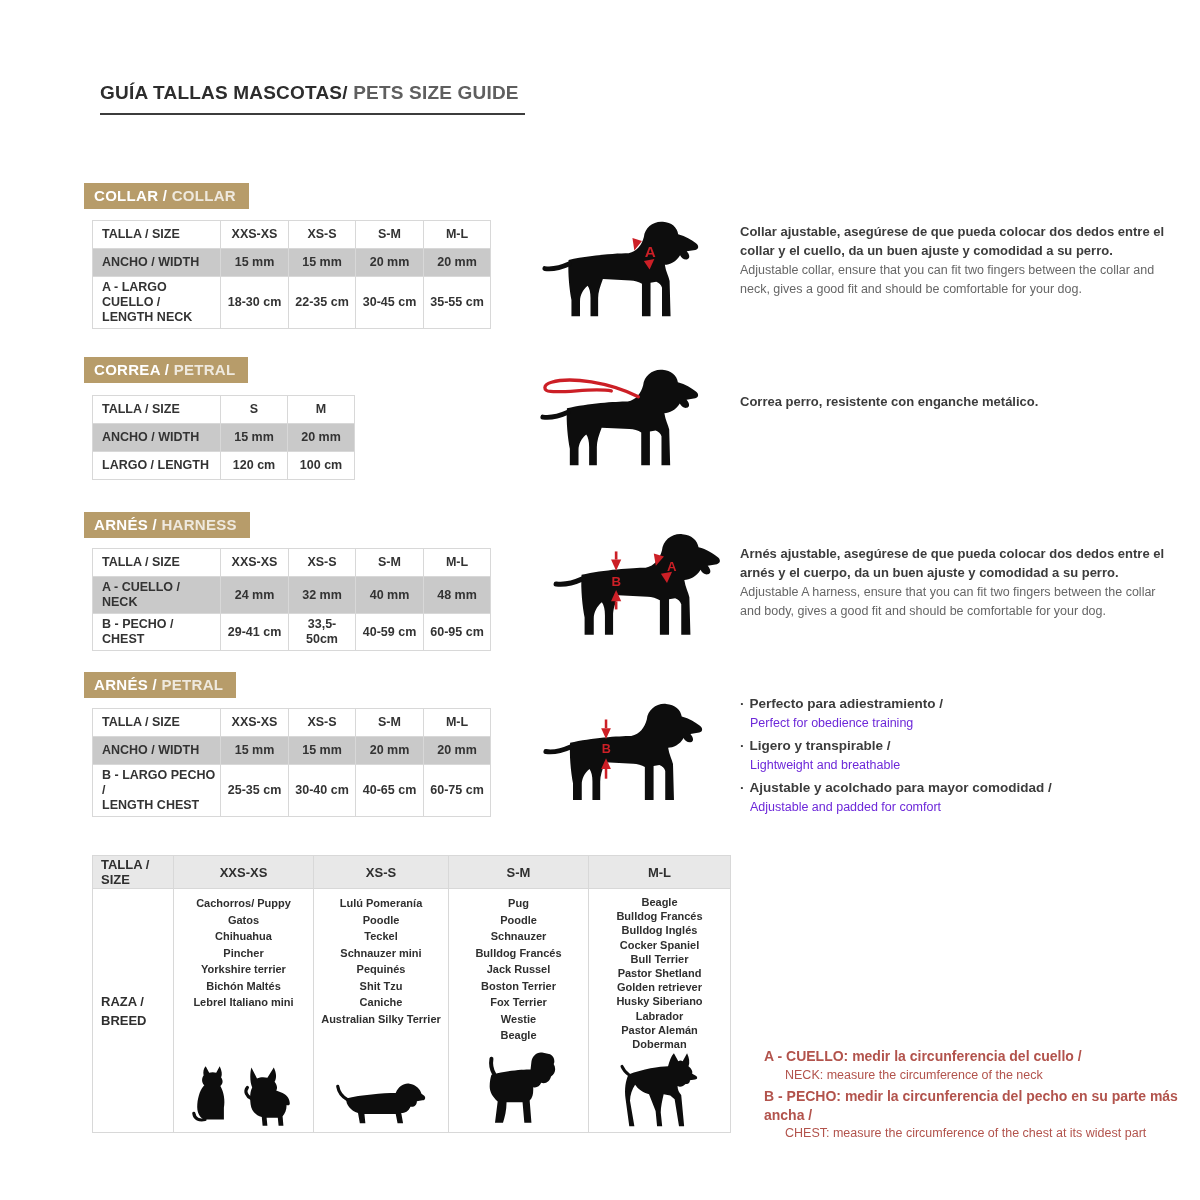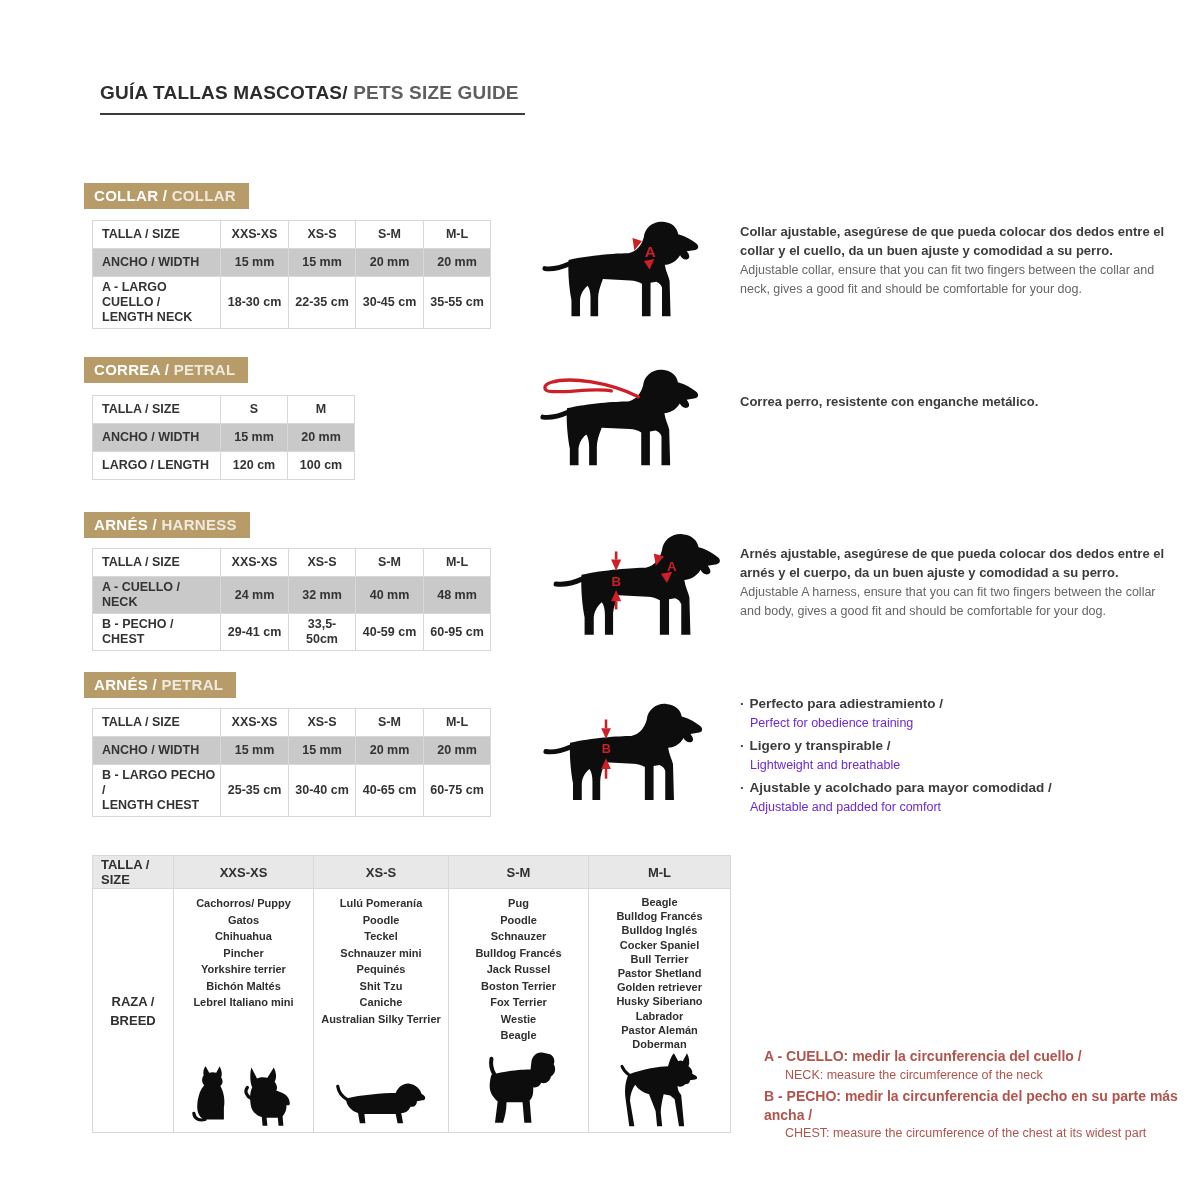--- a/index.html
+++ b/index.html
@@ -55,22 +55,22 @@
   .bullet .dot{margin-right:5px;}
   .bullet .en{color:#6d28d9;font-size:12.5px;line-height:19px;padding-left:10px;margin-bottom:3px;}
 
   
   #breed-table{position:absolute;left:92px;top:855px;width:638px;border-collapse:collapse;table-layout:fixed;}
   #breed-table td{border:1px solid #d8d8d8;}
   .bt-head td{background:#e8e8e8;height:30px;font-size:13px;font-weight:bold;color:#2f2f2f;
               text-align:center;white-space:pre-line;}
   .bt-head td:first-child{text-align:left;padding-left:8px;}
   .bt-body td{height:243px;vertical-align:top;padding:0;}
-  .bt-body td.bt-label{vertical-align:middle;text-align:center;font-weight:bold;font-size:13px;
-              white-space:pre-line;line-height:19px;color:#2f2f2f;}
+  .bt-body td.bt-label{vertical-align:middle;text-align:left;font-weight:bold;font-size:13px;
+              white-space:pre-line;line-height:19px;color:#2f2f2f;padding-left:8px;}
   .breed-cell{display:flex;flex-direction:column;justify-content:space-between;height:243px;overflow:hidden;}
   .breed-list{padding-top:6px;text-align:center;font-weight:bold;font-size:11px;line-height:16.5px;color:#2f2f2f;}
   .breed-list.tight{font-size:11px;line-height:14.2px;}
   .sil-row{display:flex;justify-content:center;align-items:flex-end;gap:8px;padding:0 2px 2px 2px;}
 
   
   #notes{position:absolute;left:764px;top:1047px;width:432px;color:#b2534c;}
   .note-bold{font-weight:bold;font-size:14px;line-height:18.5px;}
   .note-light{font-size:12.5px;line-height:18.5px;padding-left:21px;margin-bottom:3px;}
 </style>

